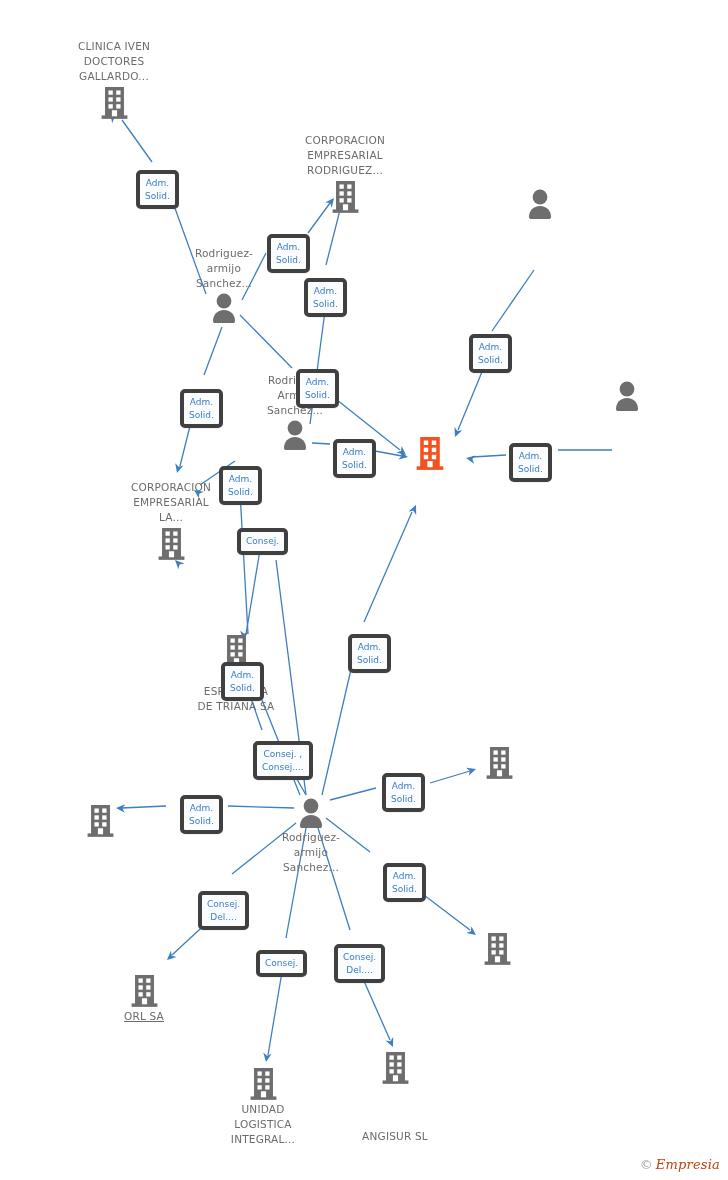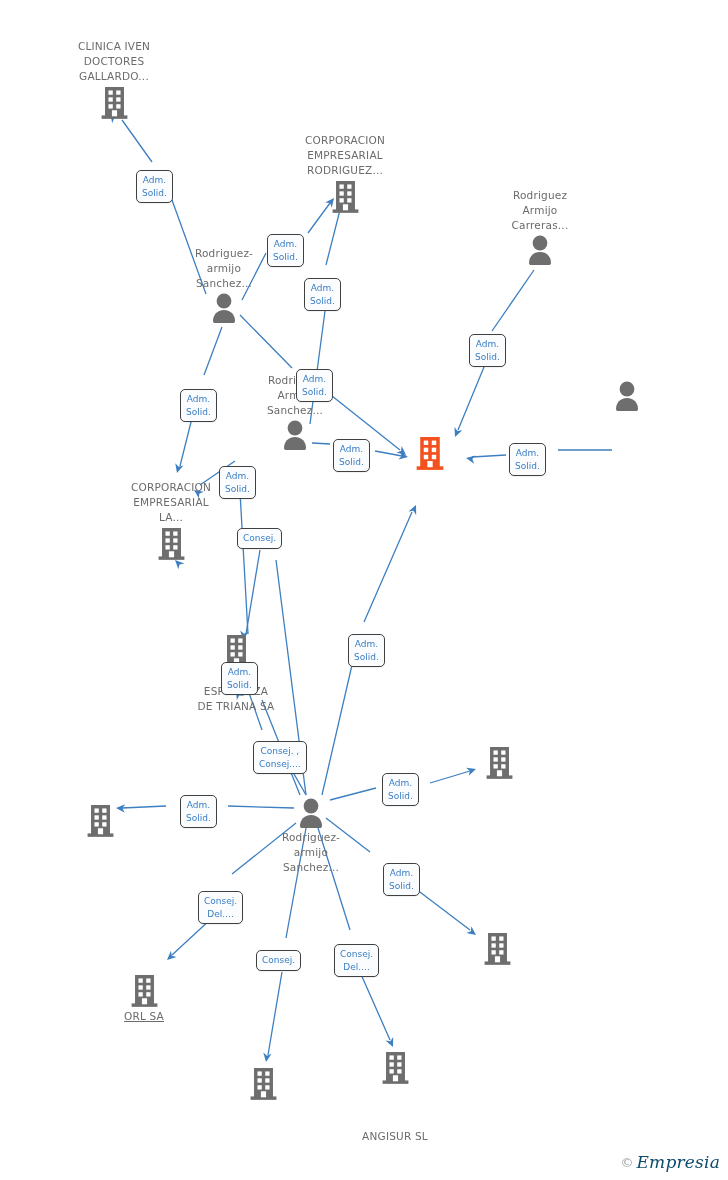--- a/index.html
+++ b/index.html
@@ -31,45 +31,45 @@
   .node .cap{display:block;}
   .node.below .cap{margin-top:1px;}
   .node.above .cap{margin-bottom:1px;}
 
   .node.central{color:#5a5a5a;font-weight:bold;font-size:11px;line-height:14px;}
 
   
   .chip{
     position:absolute;
     box-sizing:border-box;
-    border:1px solid #404040;
+    border:4px solid #404040;
     border-radius:5px;
     background:#fbfcfe;
     color:#3a7ec4;
     font-size:9px;
     line-height:12.5px;
     text-align:center;
     padding:3px 5px;
     white-space:pre-line;
     box-shadow:0 1px 1px rgba(0,0,0,.06);
   }
 
   
   #watermark{
     position:absolute;
     right:8px;bottom:8px;
     display:flex;align-items:center;gap:3px;
     font-size:14px;
   }
   #watermark .cmark{color:#9aa0a6;font-size:13px;}
   #watermark .brand{
-    color:#0c4a6e;
+    color:#c2410c;
     font-family:"DejaVu Serif","Liberation Serif",serif;
     font-style:italic;
-    font-size:17px;
+    font-size:13px;
     letter-spacing:.2px;
   }
 </style>
 </head>
 <body>
 
 <div id="stage">
 
   <svg id="edges" viewBox="0 0 728 1180" xmlns="http://www.w3.org/2000/svg">
       <path d="M 206,294 L 172,200 M 152,162 L 122,120" stroke="#3d7fc1" stroke-width="1.3" fill="none"></path>
@@ -143,23 +143,20 @@
             <rect x="20" y="6" width="5" height="5" fill="#fff"></rect>
             <rect x="11" y="14" width="5" height="5" fill="#fff"></rect>
             <rect x="20" y="14" width="5" height="5" fill="#fff"></rect>
             <rect x="11" y="22" width="5" height="5" fill="#fff"></rect>
             <rect x="20" y="22" width="5" height="5" fill="#fff"></rect>
             <rect x="15" y="29" width="6" height="7" fill="#fff"></rect>
           </svg>
         </span>
       </div>
       <div class="node above" style="top: 188px; left: 540px;">
-        <span class="cap" style="white-space: pre-line;">Rodriguez
-Armijo
-Carreras...</span>
         <span style="display: block; line-height: 0;">
           <svg viewBox="0 0 30 32" width="30" height="32" class="icon">
             <circle cx="15" cy="9" r="7.4" fill="#6e6e6e"></circle>
             <path d="M15 18c7 0 11 5 11 11 0 1.6-1 2-2 2H6c-1 0-2-.4-2-2 0-6 4-11 11-11z" fill="#6e6e6e"></path>
           </svg>
         </span>
       </div>
       <div class="node above" style="top: 246px; left: 224px;">
         <span class="cap" style="white-space: pre-line;">Rodriguez-
 armijo
@@ -321,20 +318,23 @@
             <rect x="3" y="35" width="30" height="4" fill="#6e6e6e"></rect>
             <rect x="11" y="6" width="5" height="5" fill="#fff"></rect>
             <rect x="20" y="6" width="5" height="5" fill="#fff"></rect>
             <rect x="11" y="14" width="5" height="5" fill="#fff"></rect>
             <rect x="20" y="14" width="5" height="5" fill="#fff"></rect>
             <rect x="11" y="22" width="5" height="5" fill="#fff"></rect>
             <rect x="20" y="22" width="5" height="5" fill="#fff"></rect>
             <rect x="15" y="29" width="6" height="7" fill="#fff"></rect>
           </svg>
         </span>
+        <span class="cap" style="white-space: pre-line;">UNIDAD
+LOGISTICA
+INTEGRAL...</span>
       </div>
       <div class="node above central" style="top: 435px; left: 430px;">
         <span style="display: block; line-height: 0;">
           <svg viewBox="0 0 36 40" width="32" height="36" class="icon">
             <rect x="7" y="2" width="22" height="34" fill="#f4511e"></rect>
             <rect x="3" y="35" width="30" height="4" fill="#f4511e"></rect>
             <rect x="11" y="6" width="5" height="5" fill="#fff"></rect>
             <rect x="20" y="6" width="5" height="5" fill="#fff"></rect>
             <rect x="11" y="14" width="5" height="5" fill="#fff"></rect>
             <rect x="20" y="14" width="5" height="5" fill="#fff"></rect>

